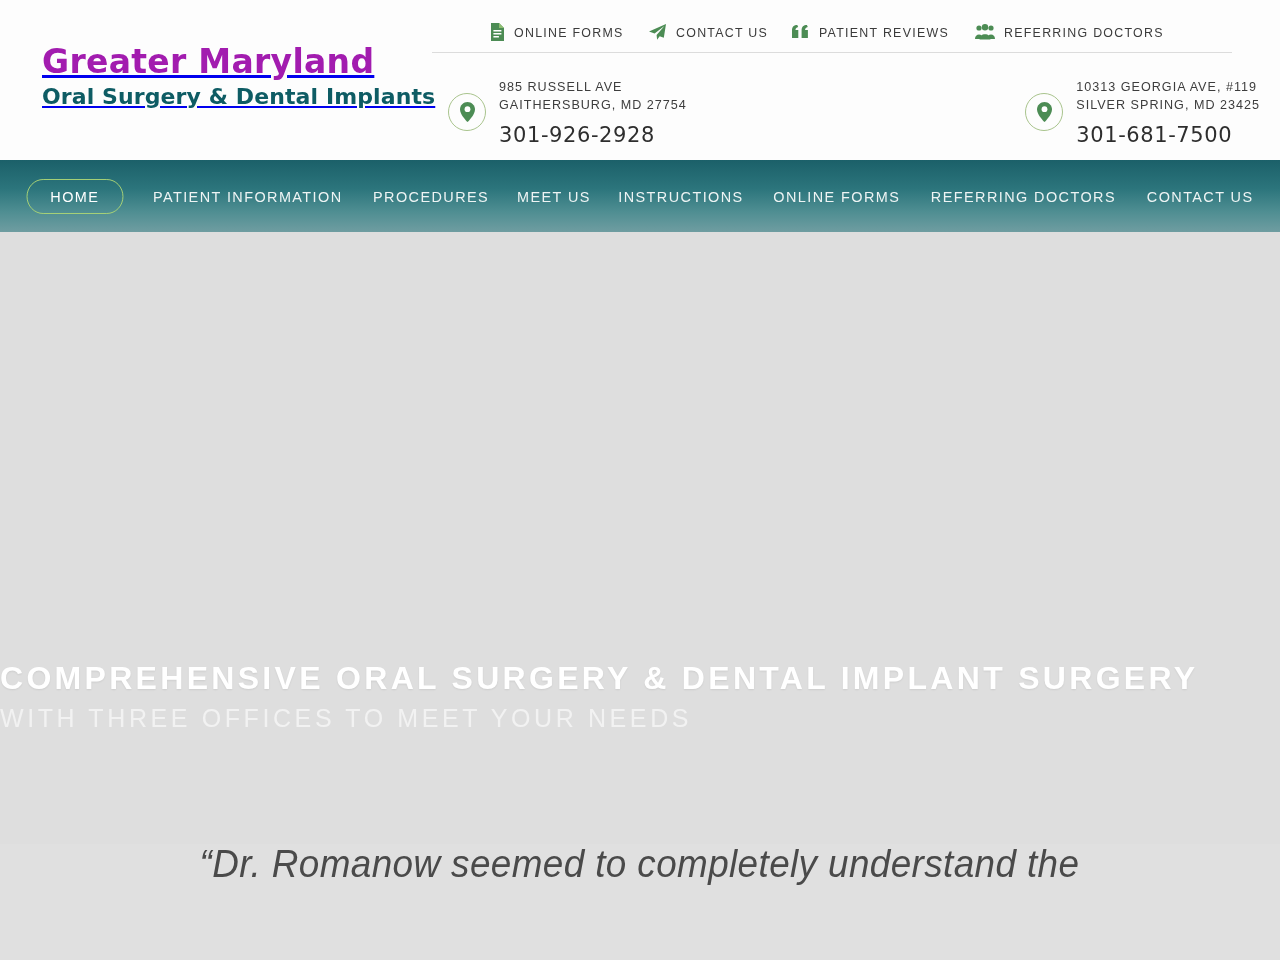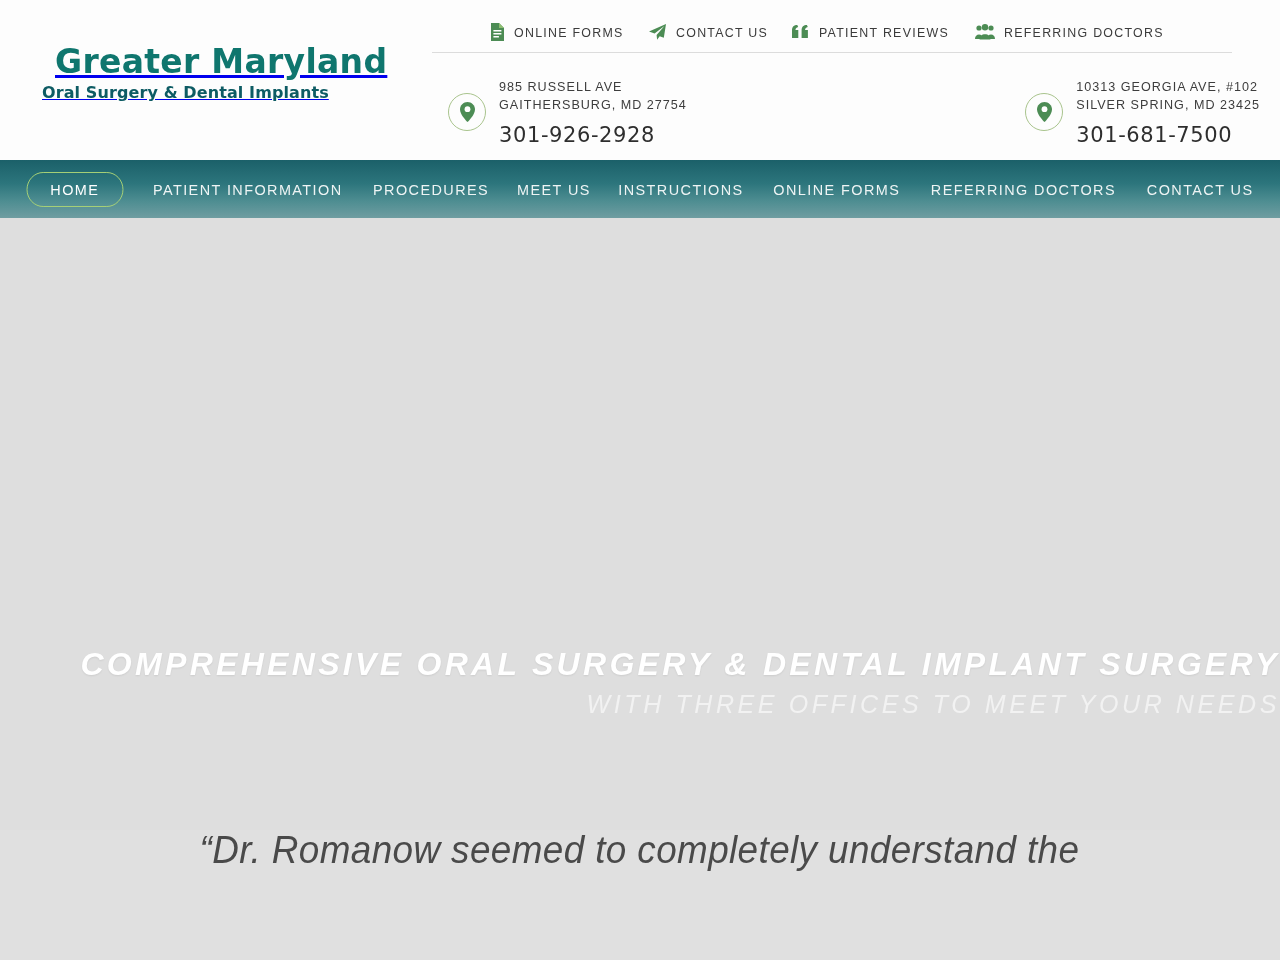--- a/index.html
+++ b/index.html
@@ -25,28 +25,27 @@
     position: absolute;
     left: 42px;
     top: 44px;
     width: 340px;
   }
   .logo-line1 {
     font-family: "DejaVu Sans", sans-serif;
     font-size: 33px;
     font-weight: 700;
     letter-spacing: 0.3px;
-    color: #0f766e;
+    color: #a21caf;
     line-height: 1.12;
     white-space: nowrap;
-    margin-left: 13px;
   }
   .logo-line2 {
     font-family: "DejaVu Sans", sans-serif;
-    font-size: 16px;
+    font-size: 22px;
     font-weight: 700;
     letter-spacing: 0.1px;
     color: #0e5c64;
     line-height: 1.25;
     margin-top: 2px;
     white-space: nowrap;
   }
 
   
   .top-links {
@@ -131,21 +130,21 @@
     letter-spacing: 0.6px;
     color: #2e2e2e;
     white-space: nowrap;
     margin-top: 8px;
     line-height: 1.15;
   }
 
   
   .mainnav {
     width: 1280px;
-    height: 58px;
+    height: 72px;
     background: linear-gradient(180deg, #1b6069 0%, #2c757c 40%, #4f8e92 72%, #6f9da1 100%);
     display: flex;
     align-items: center;
     padding: 0 24px;
     position: relative;
   }
   .nav-item {
     font-family: "Liberation Sans Narrow", "Liberation Sans", sans-serif;
     font-size: 15.2px;
     letter-spacing: 1.5px;
@@ -170,22 +169,21 @@
     height: 612px;
     background: #dedede;
     position: relative;
     overflow: hidden;
   }
   .hero-heading {
     position: absolute;
     top: 426px;
     left: 0;
     width: 1280px;
-    text-align: right;
-    font-style: italic;
+    text-align: left;
   }
   .hero-title {
     font-family: "Liberation Sans Narrow", "Liberation Sans", sans-serif;
     font-size: 32px;
     font-weight: 700;
     letter-spacing: 3.3px;
     color: #ffffff;
     white-space: nowrap;
     line-height: 1.3;
     text-shadow: 0 1px 2px rgba(0,0,0,0.08);
@@ -302,21 +300,21 @@
     </a>
 
     <a class="loc" href="#">
       <span class="pin-circle">
         <svg width="15" height="20" viewBox="0 0 15 20">
           <path d="M7.5 0C3.4 0 0 3.3 0 7.4 0 12.9 7.5 20 7.5 20S15 12.9 15 7.4C15 3.3 11.6 0 7.5 0z" fill="#4c8c54"></path>
           <circle cx="7.5" cy="7.2" r="2.9" fill="#ffffff"></circle>
         </svg>
       </span>
       <span class="loc-text">
-        <span class="loc-addr1">10313 GEORGIA AVE, #102</span><br>
+        <span class="loc-addr1">10313 GEORGIA AVE, #119</span><br>
         <span class="loc-addr2">SILVER SPRING, MD 23425</span>
         <span class="loc-phone" style="display:block">301-681-7500</span>
       </span>
     </a>
 
   </div>
 </div>
 
 <nav class="mainnav">
   <a class="nav-item home" href="#">HOME</a>

